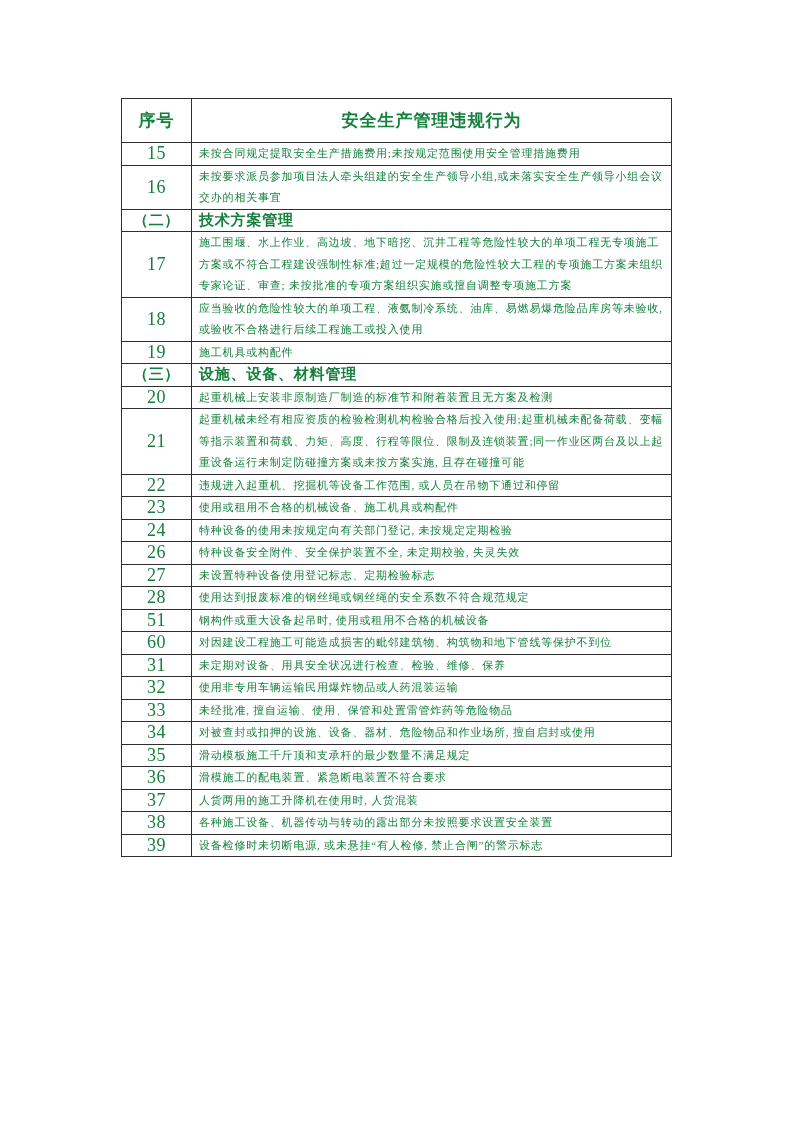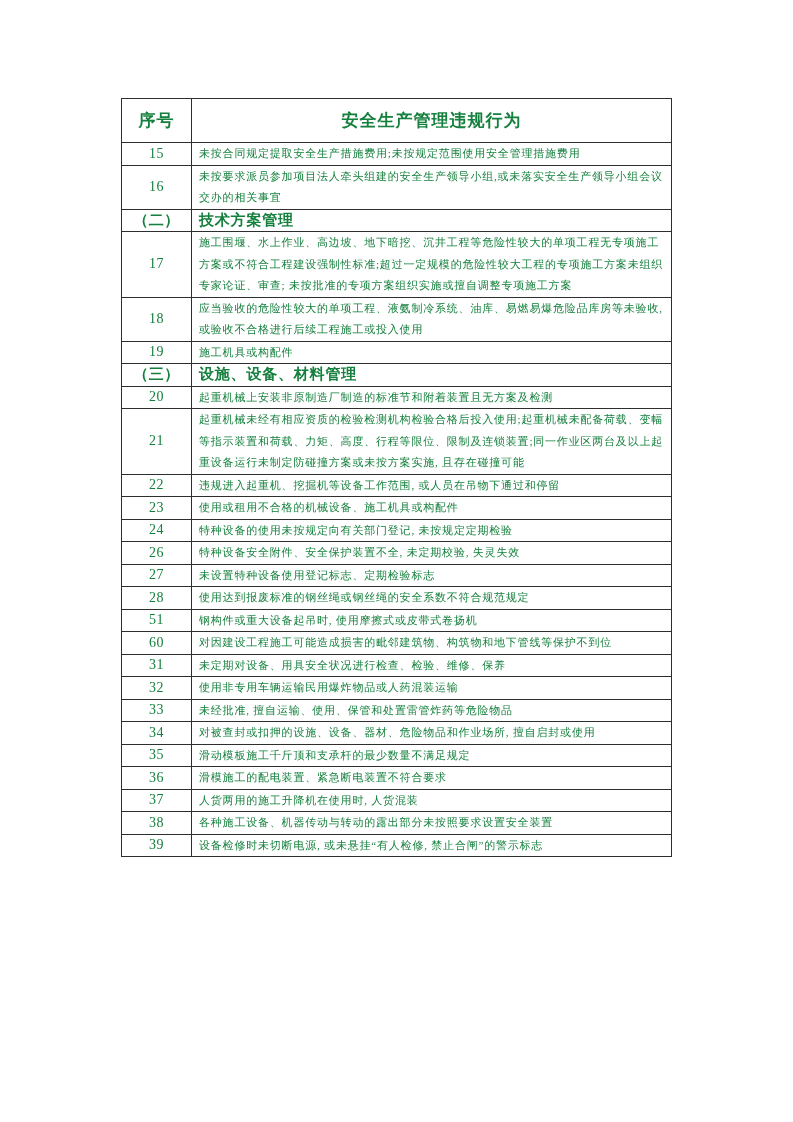--- a/index.html
+++ b/index.html
@@ -33,21 +33,21 @@
   thead th {
     height: 43px;
     font-size: 17px;
     font-weight: bold;
     text-align: center;
     letter-spacing: 1px;
     padding: 0;
   }
   td.cell-no {
     text-align: center;
-    font-size: 14px;
+    font-size: 18px;
     padding: 0 2px;
     letter-spacing: 0.5px;
   }
   td.cell-text {
     font-size: 11px;
     line-height: 21.5px;
     letter-spacing: 0.8px;
     padding: 0 5px 0 7px;
     text-align: left;
     word-break: break-all;
@@ -129,21 +129,21 @@
         <tr>
           <td class="cell-no">27</td>
           <td class="cell-text">未设置特种设备使用登记标志、定期检验标志</td>
         </tr>
         <tr>
           <td class="cell-no">28</td>
           <td class="cell-text">使用达到报废标准的钢丝绳或钢丝绳的安全系数不符合规范规定</td>
         </tr>
         <tr>
           <td class="cell-no">51</td>
-          <td class="cell-text">钢构件或重大设备起吊时, 使用摩擦式或皮带式卷扬机</td>
+          <td class="cell-text">钢构件或重大设备起吊时, 使用或租用不合格的机械设备</td>
         </tr>
         <tr>
           <td class="cell-no">60</td>
           <td class="cell-text">对因建设工程施工可能造成损害的毗邻建筑物、构筑物和地下管线等保护不到位</td>
         </tr>
         <tr>
           <td class="cell-no">31</td>
           <td class="cell-text">未定期对设备、用具安全状况进行检查、检验、维修、保养</td>
         </tr>
         <tr>

